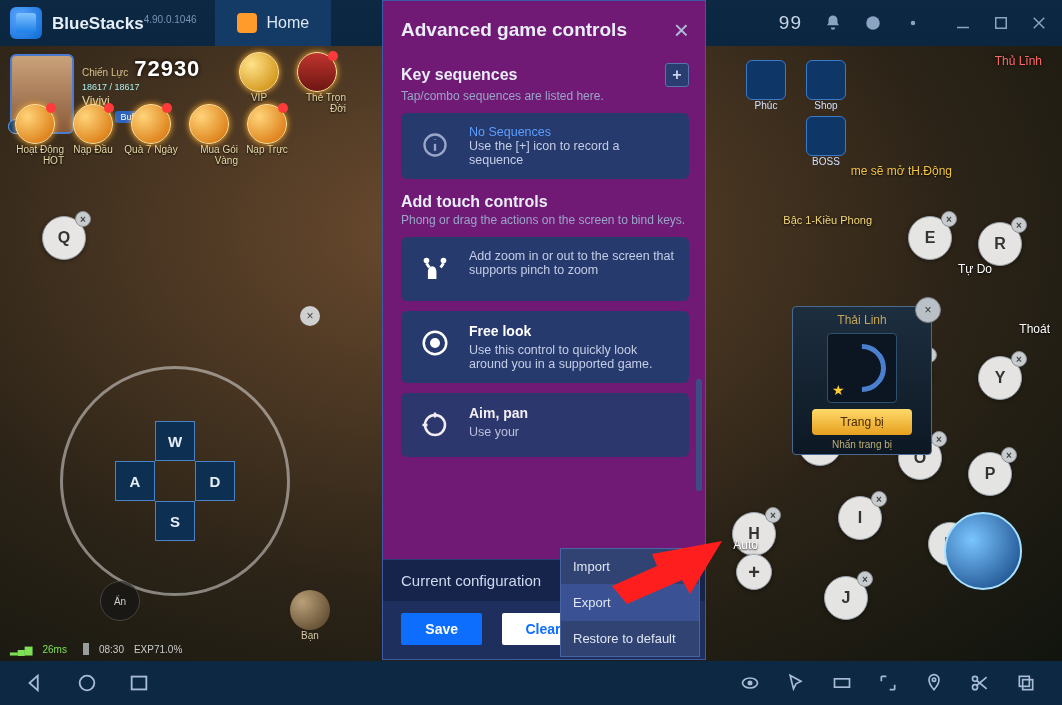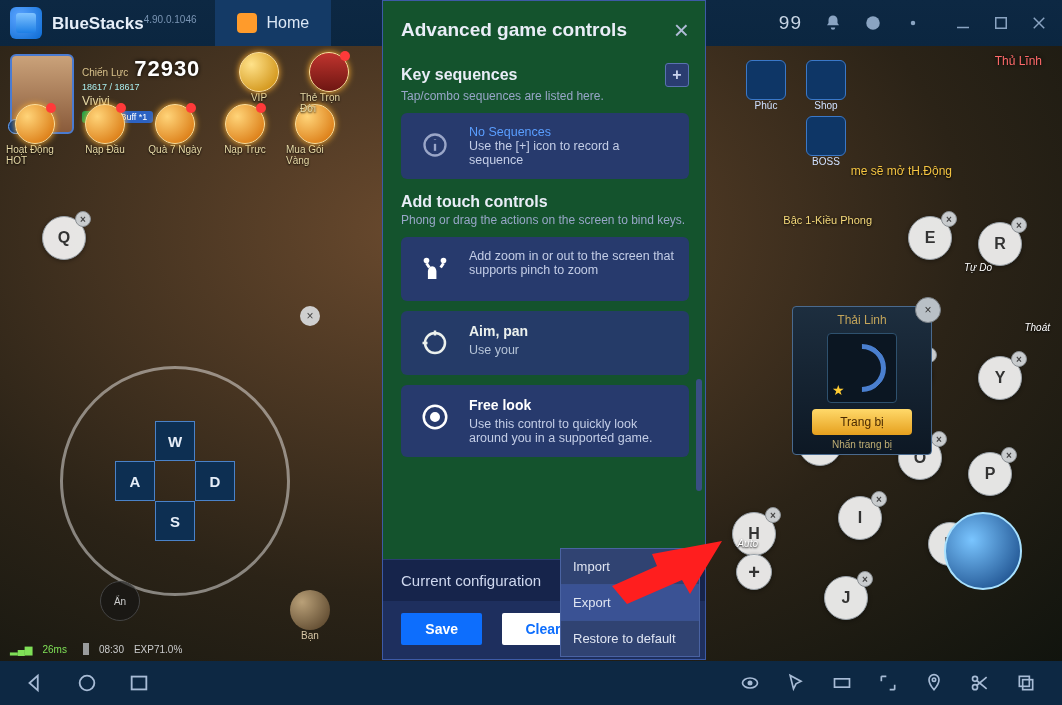--- a/index.html
+++ b/index.html
@@ -25,21 +25,21 @@
 .avatar{position:absolute;top:0;left:0;width:64px;height:80px;background:linear-gradient(#caa27a,#8a5b3b);border-radius:6px;border:2px solid #4a7bd1;}
 .avatar .lvl{position:absolute;bottom:-2px;left:-4px;background:#0d3a7a;border:1px solid #6aa7ff;font-size:10px;color:#fff;padding:1px 6px;border-radius:10px;}
 .statblock{position:absolute;left:72px;top:2px;color:#fff;font-size:12px;}
 .statblock .big{font-size:22px;font-weight:700;letter-spacing:1px;color:#fff;text-shadow:0 0 4px #000;}
 .statblock .small{font-size:9px;color:#aee;}
 .statblock .name{font-size:12px;color:#e7d9a6;margin-top:2px;}
 .badges{display:flex;gap:4px;margin-top:3px;}
 .badge{font-size:9px;padding:1px 6px;border-radius:3px;color:#fff;}
 .bg-green{background:#1aa04a;}
 .bg-blue{background:#2c62c2;}
-.topicons{position:absolute;top:6px;left:200px;display:flex;gap:12px;}
+.topicons{position:absolute;top:6px;left:200px;display:flex;text-align:right;}
 .gicon{display:flex;flex-direction:column;align-items:center;width:58px;color:#e6d9a6;font-size:10px;text-shadow:0 1px 2px #000;}
 .gicon .gball{width:40px;height:40px;border-radius:50%;background:radial-gradient(circle at 30% 30%,#ffd479,#d46a00);border:1px solid #ffdf99;box-shadow:0 0 6px #ffb030;position:relative;}
 .gicon .dot{position:absolute;top:-2px;right:-2px;width:10px;height:10px;border-radius:50%;background:#ff3a3a;}
 .righticons{position:absolute;top:6px;right:10px;display:flex;gap:12px;}
 .rtile{display:flex;flex-direction:column;align-items:center;width:52px;color:#cfe0ff;font-size:10px;}
 .rtile .rbox{width:40px;height:40px;background:#0e3666;border:1px solid #3a78c8;border-radius:6px;}
 .announce{position:absolute;top:110px;right:100px;font-size:12px;color:#f5c542;text-shadow:0 1px 2px #000;}
 
 
 .dpadzone{position:absolute;left:60px;top:320px;width:230px;height:230px;}
@@ -64,21 +64,21 @@
 
 .botrow{position:absolute;bottom:6px;left:10px;display:flex;align-items:center;gap:10px;color:#7fe057;font-size:10px;}
 .botrow .wifi{color:#7fe057;}
 .botrow .bar{width:6px;height:12px;background:#9a9c9d;margin-left:6px;}
 .botrow .pct{color:#cacbcc;}
 .anbadge{position:absolute;bottom:40px;left:100px;width:40px;height:40px;border-radius:50%;background:rgba(20,20,20,.6);border:1px solid #444;color:#ccc;font-size:10px;display:flex;align-items:center;justify-content:center;}
 .banbadge{position:absolute;bottom:20px;left:290px;display:flex;flex-direction:column;align-items:center;color:#d7c7a6;font-size:10px;}
 .banbadge .bcirc{width:40px;height:40px;border-radius:50%;background:radial-gradient(circle at 30% 30%,#b9a078,#4e3a22);}
 
 
-.modal{position:absolute;left:382px;top:0;width:324px;height:660px;background:#14532d;border:1px solid #3d5aa6;color:#dbe3f5;display:flex;flex-direction:column;}
+.modal{position:absolute;left:382px;top:0;width:324px;height:660px;background:#701a75;border:1px solid #3d5aa6;color:#dbe3f5;display:flex;flex-direction:column;}
 .mhdr{height:58px;display:flex;align-items:center;justify-content:space-between;padding:0 16px 0 18px;}
 .mhdr h1{font-size:19px;font-weight:600;color:#e9edf7;}
 .mhdr .mx{font-size:26px;color:#b0bcd7;cursor:pointer;}
 .mbody{flex:1;overflow:hidden;padding:4px 16px 0 18px;position:relative;}
 .sect{margin-bottom:14px;}
 .sect h2{font-size:16px;font-weight:600;color:#e9edf7;margin-bottom:2px;}
 .sect h2.row{display:flex;justify-content:space-between;align-items:center;}
 .sect .sub{font-size:12px;color:#98a6c8;}
 .addbtn{width:24px;height:24px;border:1px solid #5a72b0;border-radius:3px;background:#2a3d70;color:#c9d3ee;display:flex;align-items:center;justify-content:center;font-size:16px;}
 .card{margin-top:10px;background:#273a6d;border-radius:6px;padding:12px 14px;display:flex;gap:14px;font-size:12.5px;color:#c3cde6;}
@@ -105,21 +105,21 @@
 .redarrow svg{width:100%;height:100%;}
 
 
 .sysbar{position:absolute;bottom:0;left:0;right:0;height:44px;background:#0d2843;display:flex;align-items:center;color:#a8bcd6;}
 .sysleft{display:flex;gap:30px;padding-left:24px;}
 .sysleft svg{width:22px;height:22px;fill:none;stroke:#a8bcd6;stroke-width:2;}
 .sysright{margin-left:auto;display:flex;gap:26px;padding-right:26px;}
 .sysright svg{width:20px;height:20px;fill:none;stroke:#a8bcd6;stroke-width:2;}
 
 
-.autotxt{position:absolute;color:#fff;font-size:10px;text-shadow:0 1px 2px #000;font-style:italic;}
+.autotxt{position:absolute;color:#fff;font-size:12px;text-shadow:0 1px 2px #000;}
 </style>
 </head>
 <body>
 
 <div class="topbar">
   <div class="logo"></div>
   <div class="brandwrap">
     <span class="brand">BlueStacks</span>
     <span class="ver">4.90.0.1046</span>
   </div>
@@ -185,28 +185,28 @@
           </div>
           <span>Nạp Đầu</span>
         </div>
       <div class="gicon">
           <div class="gball">
             <span class="dot"></span>
           </div>
           <span>Quà 7 Ngày</span>
         </div>
       <div class="gicon">
+          <div class="gball"></div>
+          <span>Mua Gói Vàng</span>
+        </div>
+      <div class="gicon">
           <div class="gball">
             <span class="dot"></span>
           </div>
           <span>Nạp Trực</span>
-        </div>
-      <div class="gicon">
-          <div class="gball"></div>
-          <span>Mua Gói Vàng</span>
         </div>
     </div>
     <div class="topicons" style="top:-2px;left:220px;">
       <div class="gicon">
           <div class="gball" style="background:radial-gradient(circle at 30% 30%,#ffe28a,#c88400);"></div>
           <span>VIP</span>
         </div>
       <div class="gicon">
           <div class="gball" style="background:linear-gradient(#c0342e,#6e1612);">
             <span class="dot"></span>
@@ -325,45 +325,45 @@
         <div class="cicon">
           <svg viewBox="0 0 24 24" width="34" height="34" fill="#fff">
               <path d="M7 14c0-2 1-4 3-4s3 2 3 4v5H7z"></path>
               <circle cx="6" cy="6" r="2"></circle>
               <circle cx="18" cy="6" r="2"></circle>
               <path d="M6 8l2 3M18 8l-2 3" stroke="#fff" stroke-width="2"></path>
             </svg>
         </div>
         <div class="ctext">Add zoom in or out to the screen that supports pinch to zoom</div>
       </div>
+      <div class="card">
+        <div class="cicon">
+          <svg viewBox="0 0 24 24" width="30" height="30" fill="none" stroke="#fff" stroke-width="2">
+              <circle cx="12" cy="12" r="9"></circle>
+              <circle cx="12" cy="12" r="3" fill="#fff"></circle>
+            </svg>
+        </div>
+        <div class="ctext">
+          <div class="ctitle">Free look</div>
+          <div>Use this control to quickly look around you in a supported game.</div>
+        </div>
+      </div>
       <div class="card" style="opacity:.92;">
         <div class="cicon">
           <svg viewBox="0 0 24 24" width="30" height="30" fill="none" stroke="#fff" stroke-width="2">
               <circle cx="12" cy="12" r="8"></circle>
               <line x1="12" y1="2" x2="12" y2="6"></line>
               <line x1="2" y1="12" x2="6" y2="12"></line>
             </svg>
         </div>
         <div class="ctext">
           <div class="ctitle">Aim, pan</div>
           <div>Use your</div>
         </div>
       </div>
-      <div class="card">
-        <div class="cicon">
-          <svg viewBox="0 0 24 24" width="30" height="30" fill="none" stroke="#fff" stroke-width="2">
-              <circle cx="12" cy="12" r="9"></circle>
-              <circle cx="12" cy="12" r="3" fill="#fff"></circle>
-            </svg>
-        </div>
-        <div class="ctext">
-          <div class="ctitle">Free look</div>
-          <div>Use this control to quickly look around you in a supported game.</div>
-        </div>
-      </div>
     </div>
     <div class="scrollth"></div>
   </div>
   <div class="curbar">Current configuration</div>
   <div class="btnrow">
     <div class="mbtn save">Save</div>
     <div class="mbtn clear">Clear</div>
     <div class="mbtn more">
         <span>More</span>
         <span style="font-size:10px;">▾</span>

